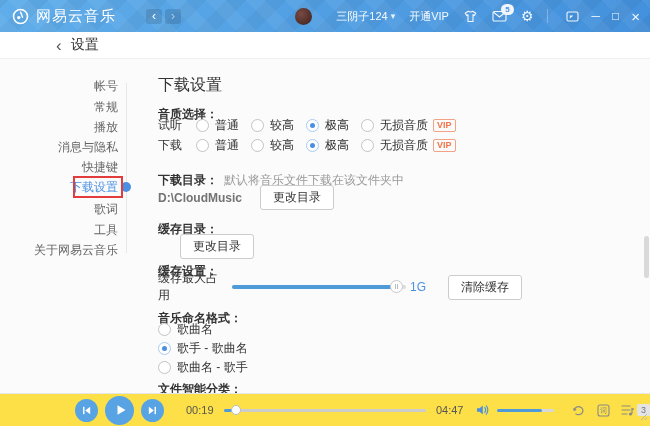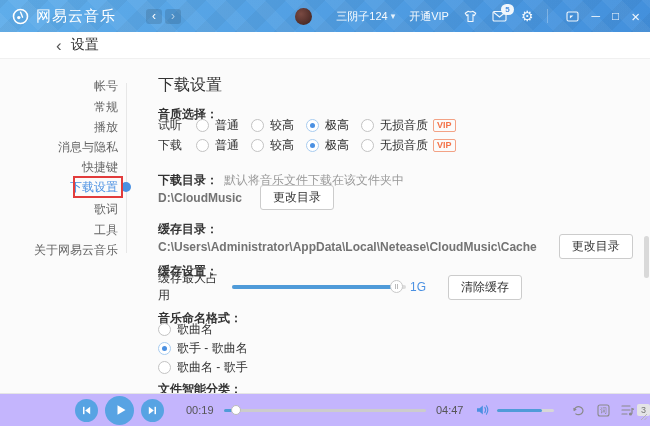--- a/index.html
+++ b/index.html
@@ -78,21 +78,21 @@
   .slider-fill{position:absolute;left:0;top:0;height:4px;border-radius:2px;background:#4f9bd9;width:95%;}
   .slider-handle{position:absolute;top:-5px;left:calc(95% - 7px);width:13px;height:13px;border-radius:50%;background:#fff;
     border:1px solid #c9c9c9;box-sizing:border-box;display:flex;align-items:center;justify-content:center;gap:1px;cursor:pointer;}
   .slider-handle i{display:block;width:1px;height:5px;background:#bbb;}
   .slider-value{color:#4a90e2;margin-left:4px;text-align:center;}
   .slider-row .btn{margin-left:22px;}
   .vopt{display:flex;align-items:center;height:16px;cursor:pointer;}
   .scroll-thumb{position:absolute;right:1px;top:177px;width:5px;height:42px;border-radius:3px;background:#d9d9d9;}
 
   
-  .playerbar{position:absolute;left:0;right:0;bottom:0;height:32px;background:#c4b5fd;border-top:1px solid #e5e5e5;
+  .playerbar{position:absolute;left:0;right:0;bottom:0;height:32px;background:#fde047;border-top:1px solid #e5e5e5;
     display:flex;align-items:center;}
   .pbtn{border-radius:50%;background:#57a3e3;display:flex;align-items:center;justify-content:center;cursor:pointer;flex:0 0 auto;}
   .pbtn.small{width:23px;height:23px;}
   .pbtn.big{width:29px;height:29px;margin:0 7px;}
   .ptime{font-size:11px;color:#555;white-space:nowrap;}
   .prog-track{position:relative;width:222px;height:3px;border-radius:2px;background:#ccc;margin:0 10px;}
   .prog-fill{position:absolute;left:0;top:0;height:3px;border-radius:2px;background:#4f9bd9;width:6%;}
   .prog-handle{position:absolute;top:-4px;left:calc(6% - 5px);width:10px;height:10px;border-radius:50%;background:#fff;
     border:1px solid #bbb;box-sizing:border-box;cursor:pointer;}
   .vol-track{position:relative;width:62px;height:3px;border-radius:2px;background:#d7d7d7;margin-left:7px;}
@@ -241,21 +241,20 @@
       </div>
 
       <div class="c-abs path-row" style="top:126px">
         <span class="path-text">D:\CloudMusic</span>
         <span class="btn" style="margin-left:18px">更改目录</span>
       </div>
 
       <div class="c-abs b-label" style="top:162px">缓存目录：</div>
 
       <div class="c-abs path-row" style="top:175px">
-        <span class="path-text">C:\Users\Administrator\AppData\Local\Netease\CloudMusic\Cache</span>
         <span class="btn" style="margin-left:22px">更改目录</span>
       </div>
 
       <div class="c-abs b-label" style="top:204px">缓存设置：</div>
 
       <div class="c-abs slider-row" style="top:219px">
         <span class="slider-label">缓存最大占用</span>
         <span class="slider-track">
           <span class="slider-fill"></span>
           <span class="slider-handle">

